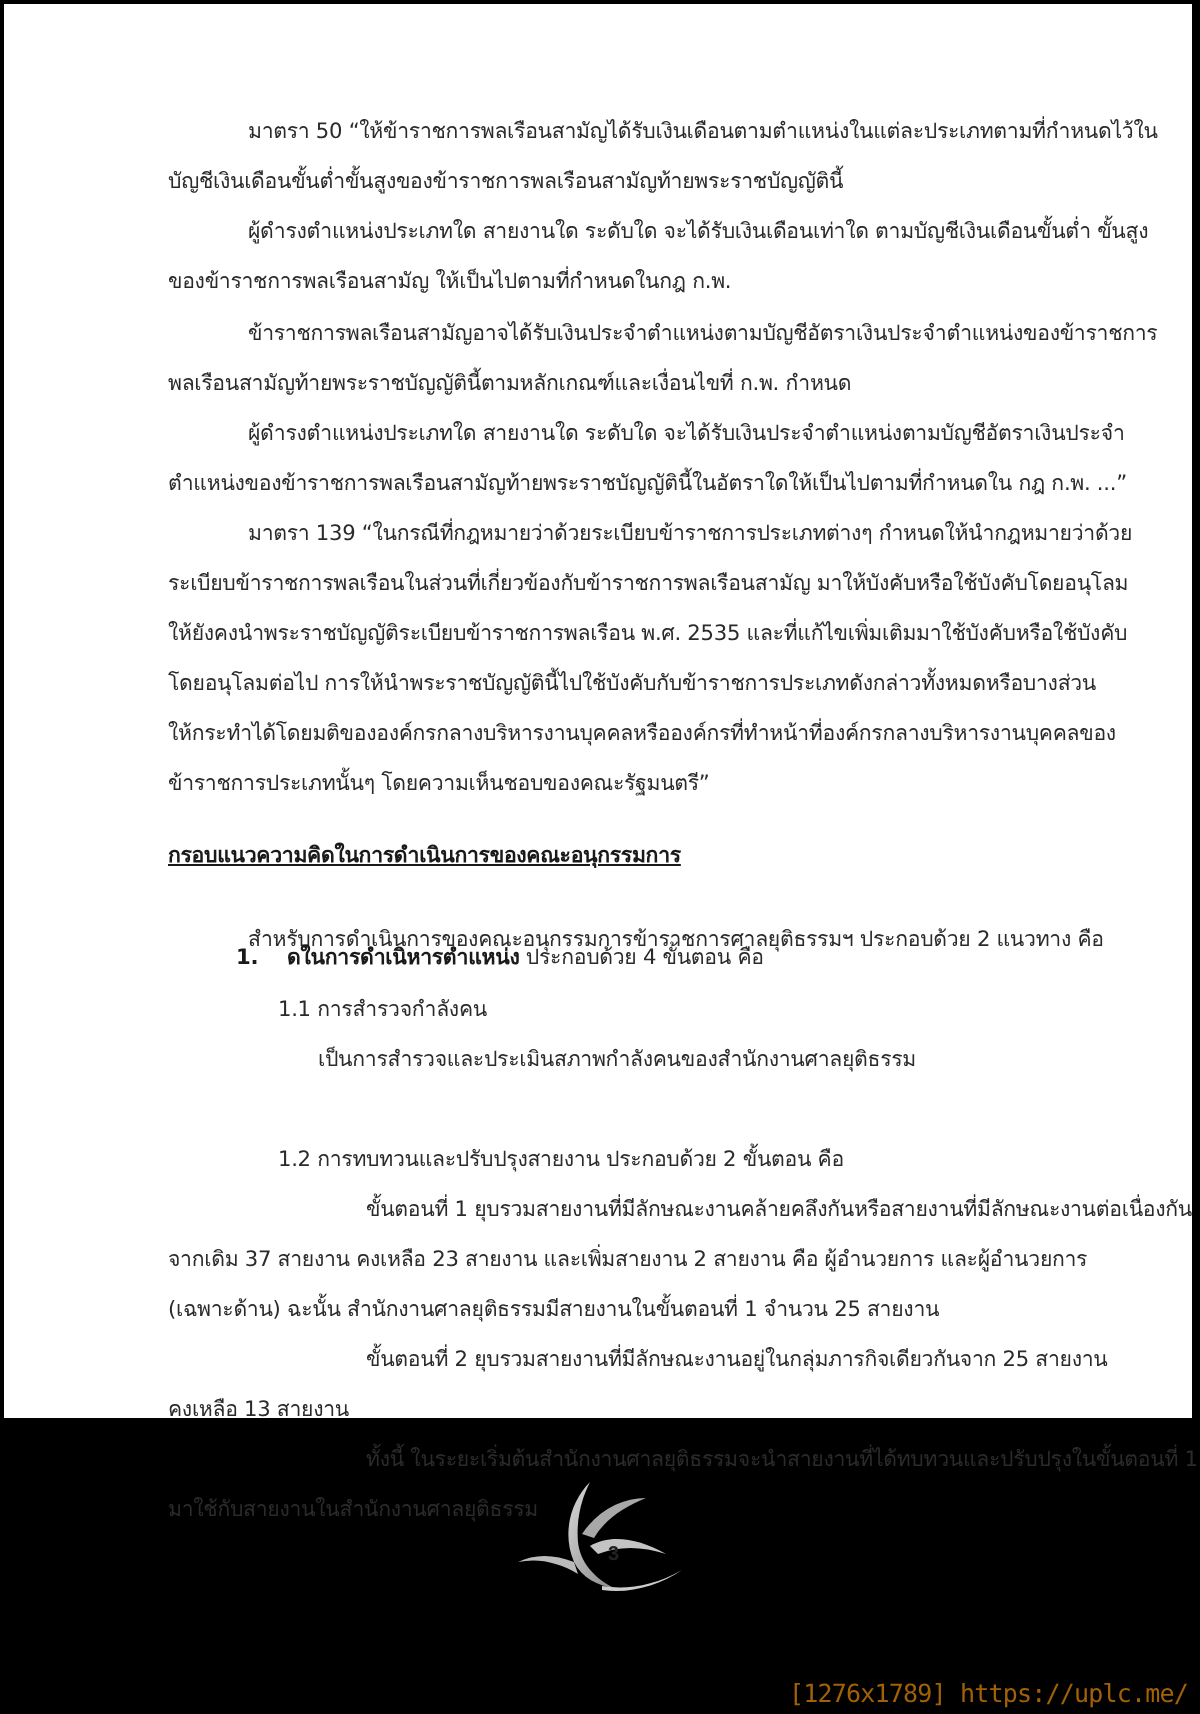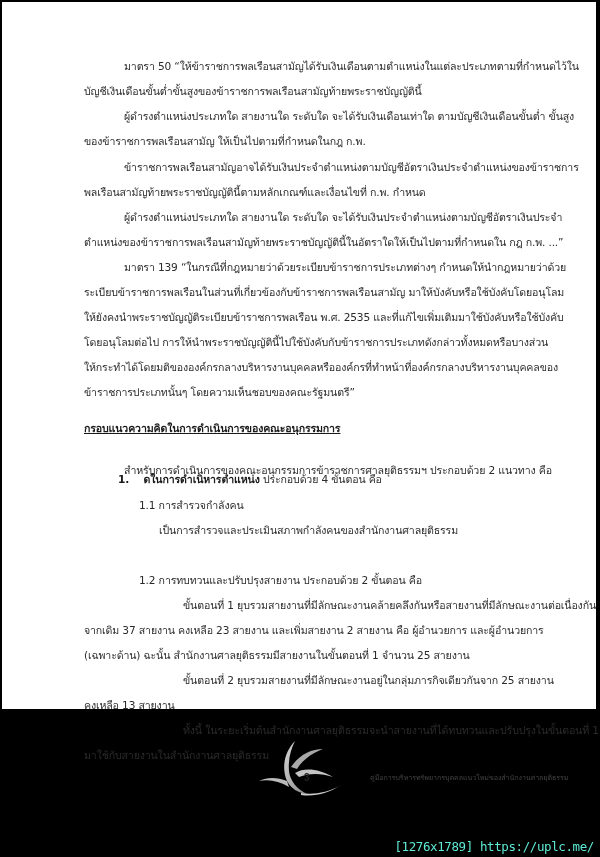--- a/index.html
+++ b/index.html
@@ -79,21 +79,21 @@
       left: 0;
       top: 837px;
       width: 600px;
       height: 20px;
       background: #000;
     }
     .watermark {
       position: absolute;
       right: 6px;
       top: 839px;
-      color: #5eead4;
+      color: #a16207;
       font-size: 12.5px;
       font-family: "DejaVu Sans Mono", monospace;
       white-space: nowrap;
       letter-spacing: -0.4px;
     }
   </style>
 </head>
 <body>
 
 <div class="page">
@@ -142,17 +142,16 @@
         <stop offset="1" stop-color="#8a8a8a"></stop>
       </linearGradient>
     </defs>
     <path d="M38 4 C28 14, 24 30, 30 44 C34 52, 42 56, 50 57 C40 52, 33 44, 32 34 C31 22, 34 12, 38 4 Z" fill="url(#g1)"></path>
     <path d="M30 44 C20 40, 10 40, 2 44 C12 42, 22 44, 32 50 Z" fill="#bbbbbb"></path>
     <path d="M34 30 C42 18, 54 12, 66 12 C56 16, 46 22, 40 32 Z" fill="#a8a8a8"></path>
     <path d="M38 36 C48 30, 62 32, 76 40 C64 36, 52 36, 42 40 Z" fill="#c4c4c4"></path>
     <path d="M44 56 C56 58, 70 56, 84 48 C72 56, 58 60, 44 58 Z" fill="#cccccc"></path>
   </svg>
   <div class="page-number">3</div>
-  <div class="footer-text">คู่มือการบริหารทรัพยากรบุคคลแนวใหม่ของสำนักงานศาลยุติธรรม</div>
 </div>
 
 <div class="bottom-bar"></div>
 <div class="watermark">[1276x1789] https://uplc.me/</div>
 
 </body></html>

